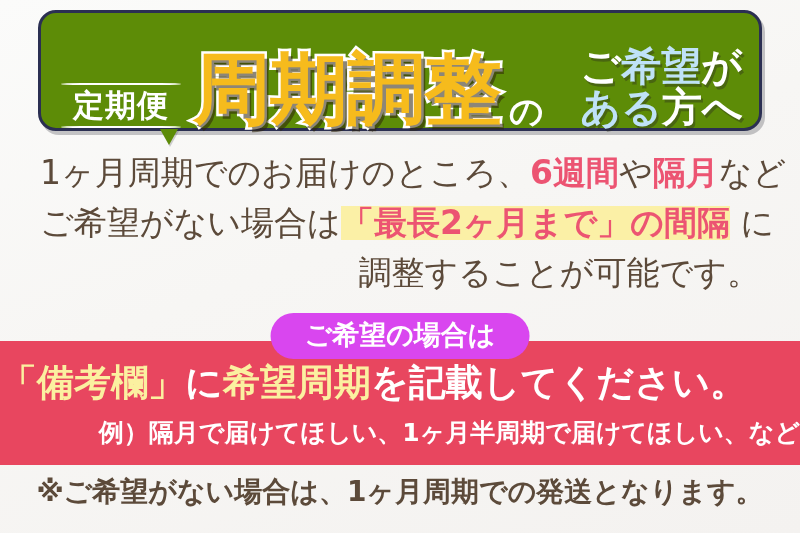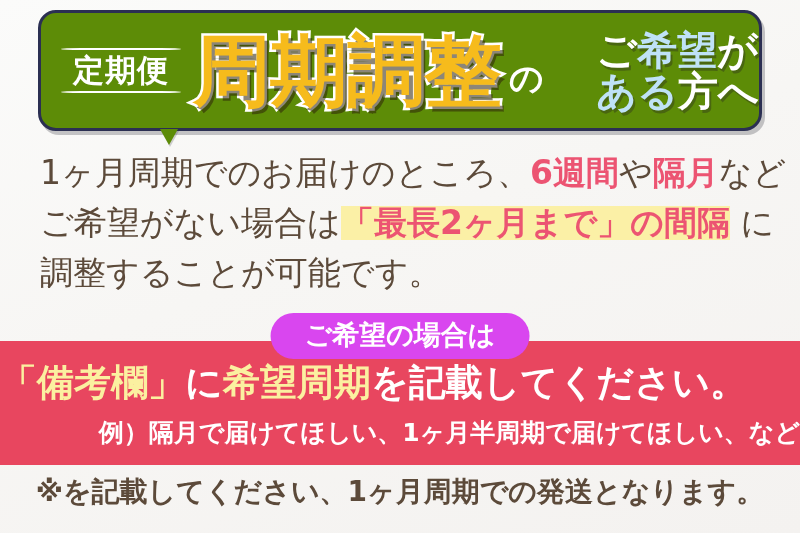--- a/index.html
+++ b/index.html
@@ -18,22 +18,22 @@
     box-shadow:3px 4px 0 rgba(70,70,80,.30);
     box-sizing:border-box;
   }
   #bubble-tail{
     position:absolute;left:160px;top:129px;width:0;height:0;
     border-left:9px solid transparent;border-right:9px solid transparent;
     border-top:16px solid #5d8c07;
     filter:drop-shadow(1px 2px 0 rgba(70,70,80,.25));
   }
   #header-row{
-    position:absolute;inset:0;display:flex;align-items:center;
-    padding:0 0 0 20px;box-sizing:border-box;
+    position:absolute;inset:0;display:flex;align-items:flex-end;
+    padding:0 16px 0 20px;box-sizing:border-box;
   }
 
   
   #teikibin-block{
     display:flex;flex-direction:column;align-items:center;justify-content:center;
     flex:0 0 auto;margin-right:12px;
   }
   .rule{
     width:120px;height:2px;background:#ffffff;border-radius:2px;
   }
@@ -70,21 +70,21 @@
     text-shadow:2px 3px 0 rgba(45,45,30,.40);
   }
   .seg-white{color:#ffffff;}
   .seg-blue{color:#bfe2f7;}
 
   
   #body-copy{
     position:absolute;left:40px;top:148px;width:720px;
     color:#5c4a3a;
     font-size:33px;line-height:50px;font-weight:500;
-    letter-spacing:0px;white-space:nowrap;
+    letter-spacing:0px;white-space:nowrap;text-align:right;
   }
   .para-line{height:50px;}
   .pink{color:#ec5472;font-weight:700;}
   .hl{
     background:linear-gradient(transparent 8%,#fbf0a6 8%,#fbf0a6 96%,transparent 96%);
   }
 
   
   #wish-case-pill{
     position:absolute;left:50%;transform:translateX(-50%);
@@ -159,13 +159,13 @@
 
 <div id="wish-case-pill">ご希望の場合は</div>
 
 <div id="pink-band">
   <div id="pink-main-line">
     <span class="seg-yellow">「備考欄」</span><span class="seg-white">に</span><span class="seg-yellow">希望周期</span><span class="seg-white">を記載してください。</span>
   </div>
   <div id="pink-example-line">例）隔月で届けてほしい、1ヶ月半周期で届けてほしい、など</div>
 </div>
 
-<div id="footer-note">※を記載してください、1ヶ月周期での発送となります。</div>
+<div id="footer-note">※ご希望がない場合は、1ヶ月周期での発送となります。</div>
 
 </body></html>

